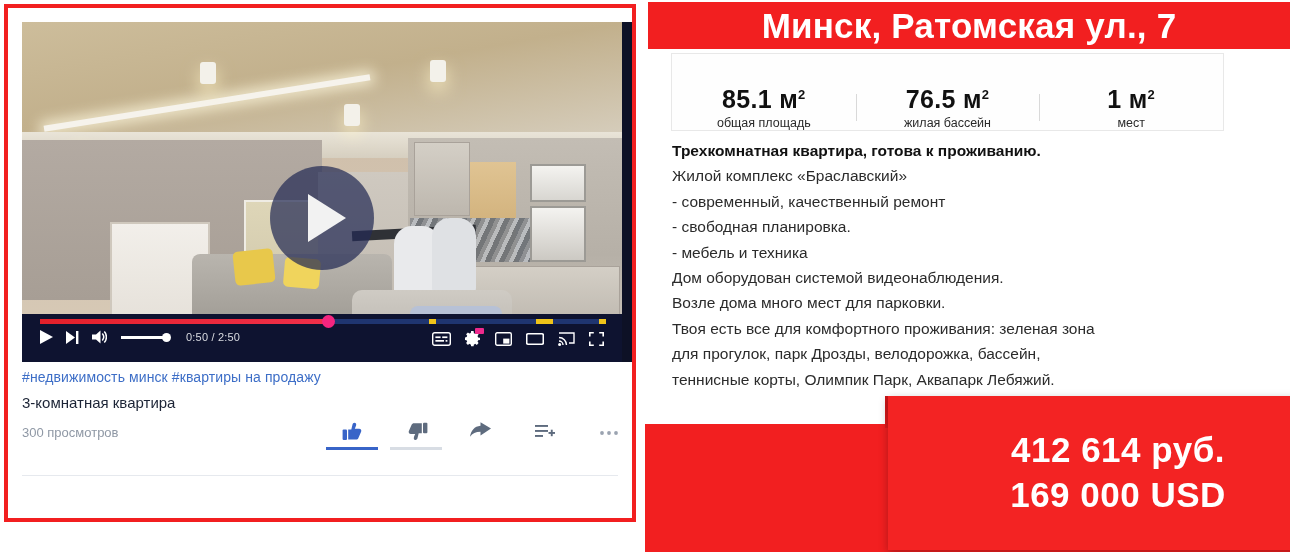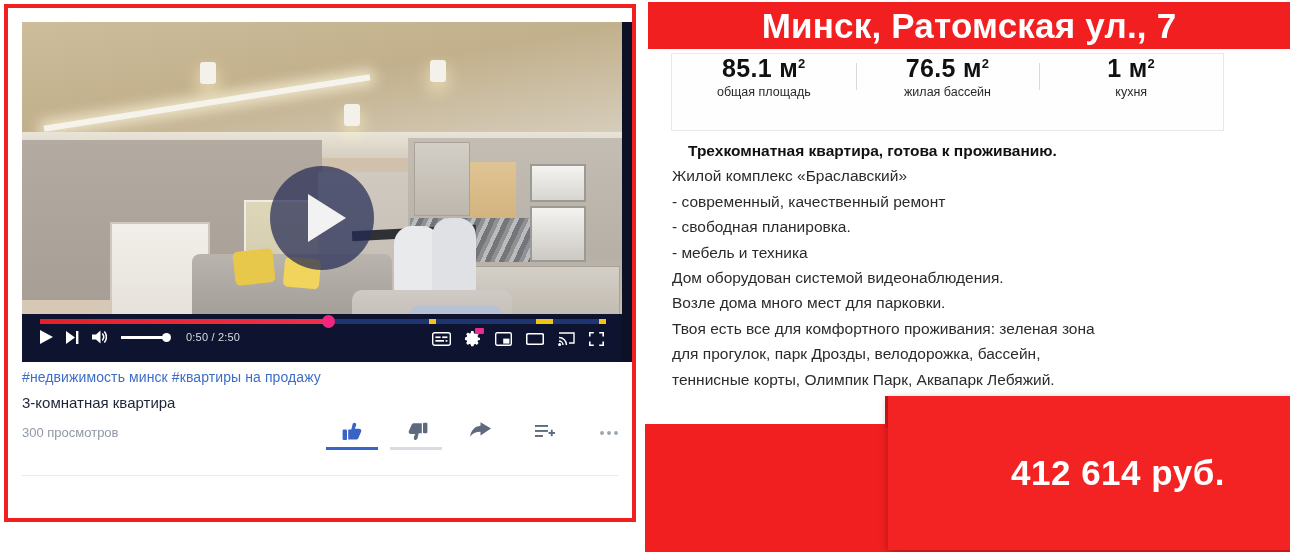--- a/index.html
+++ b/index.html
@@ -286,21 +286,21 @@
     white-space: nowrap;
   }
 
   .stats-box {
     position: absolute;
     left: 671px; top: 53px;
     width: 551px; height: 76px;
     background: #fefefe;
     border: 1px solid #e8e8e8;
     display: flex;
-    align-items: flex-start;
+    align-items: flex-end;
   }
   .stat {
     flex: 1;
     text-align: center;
     position: relative;
   }
   .stat + .stat:before {
     content:"";
     position:absolute; left: 0; top: 9px; bottom: 9px; width: 1px; background:#d9d9d9;
   }
@@ -316,21 +316,21 @@
     position: absolute;
     left: 672px; top: 138px;
     width: 560px;
   }
   .desc p {
     margin: 0;
     font-size: 15.5px;
     line-height: 25.4px;
     color: #2b2b2b;
   }
-  .desc p.head { font-weight: 700; color: #111; margin-left: 16px; }
+  .desc p.head { font-weight: 700; color: #111; }
 
   
   .price-band {
     position:absolute;
     left: 645px; top: 424px;
     width: 645px; height: 128px;
     background: #f21f20;
   }
   .price-fold {
     position:absolute;
@@ -536,34 +536,35 @@
     <div class="stat">
       <div class="stat-val">85.1 м<sup>2</sup></div>
       <div class="stat-lbl">общая площадь</div>
     </div>
     <div class="stat">
       <div class="stat-val">76.5  м<sup>2</sup></div>
       <div class="stat-lbl">жилая бассейн</div>
     </div>
     <div class="stat">
       <div class="stat-val">1 м<sup>2</sup></div>
-      <div class="stat-lbl">кухня</div>
+      <div class="stat-lbl">мест</div>
     </div>
   </div>
 
 <div class="desc" id="desc-block">
     <p class="head">Трехкомнатная квартира, готова к проживанию.</p>
     <p>Жилой комплекс «Браславский»</p>
     <p>- современный, качественный ремонт</p>
     <p>- свободная планировка.</p>
     <p>- мебель  и техника</p>
     <p>Дом оборудован системой видеонаблюдения.</p>
     <p>Возле дома много мест для  парковки.</p>
     <p>Твоя есть все для комфортного проживания:  зеленая зона</p>
     <p>для прогулок, парк Дрозды, велодорожка, бассейн,</p>
     <p>теннисные корты,  Олимпик Парк,  Аквапарк Лебяжий.</p>
   </div>
 
 <div class="price-band"></div>
 <div class="price-fold"></div>
 <div class="price-panel">
   <div class="price-line">412 614 руб.</div>
+  <div class="price-line">169 000 USD</div>
 </div>
 
 </body></html>

